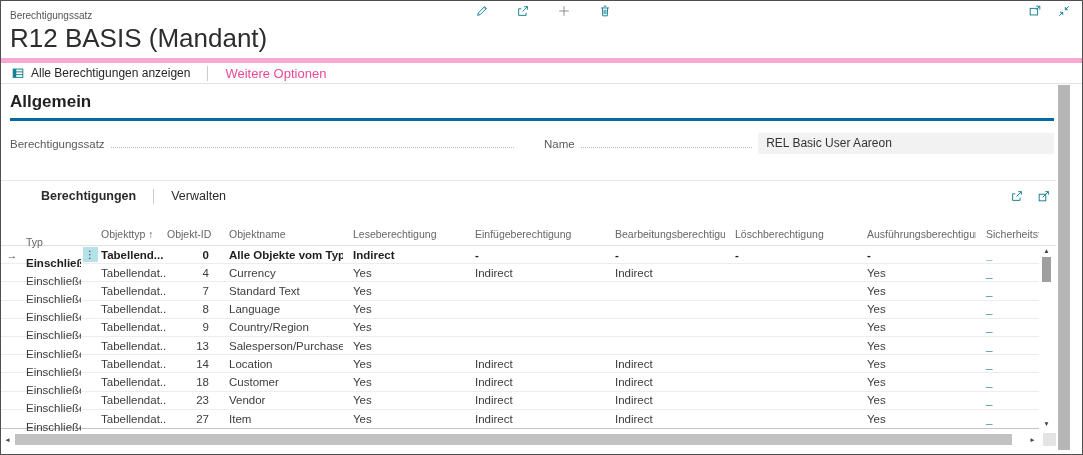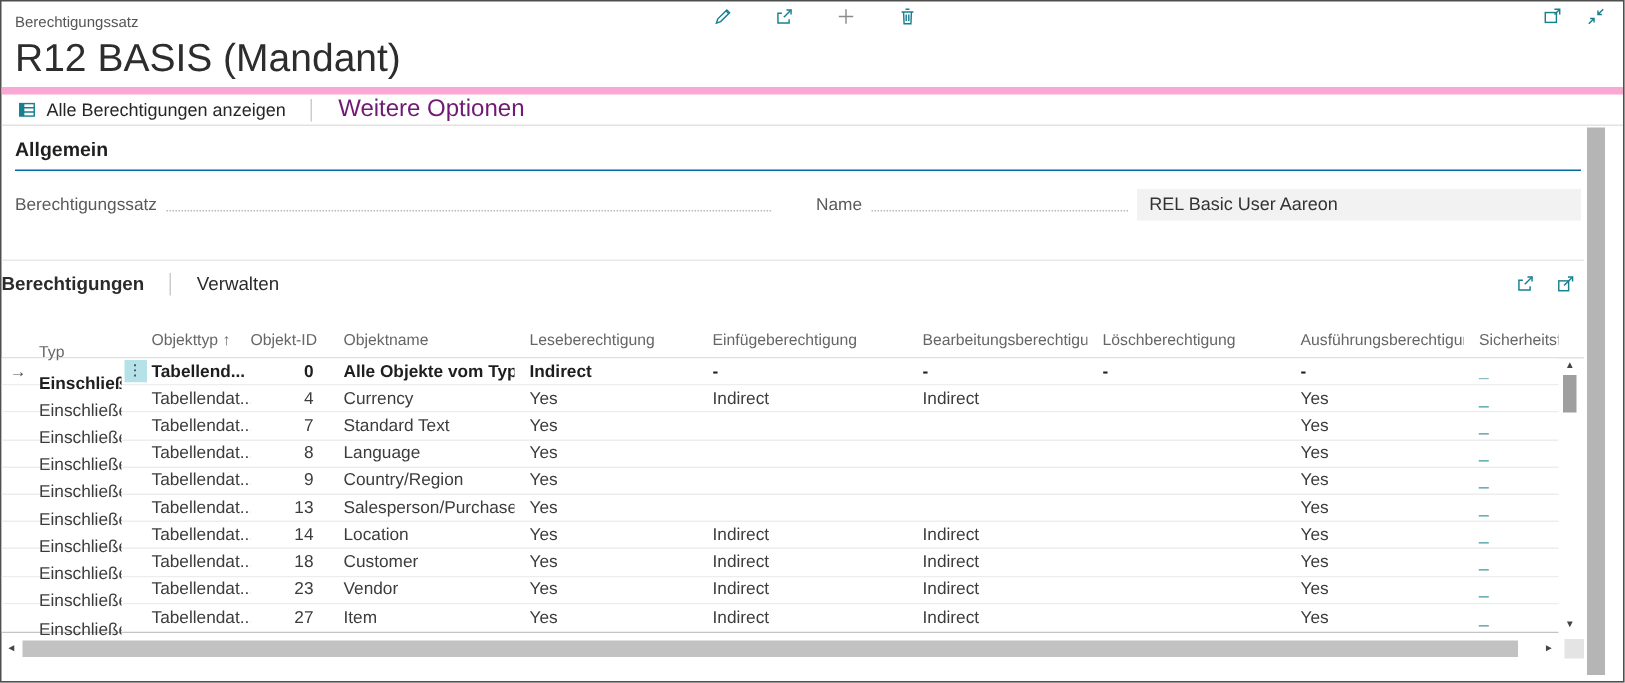--- a/index.html
+++ b/index.html
@@ -18,36 +18,36 @@
   .stroke-gray { stroke:#8a8a8a; fill:none; stroke-width:1.1; }
 
   
   .page-title { font-size:26px; font-weight:400; color:#2d2d2d; margin:1px 0 0 9px; height:34px; line-height:34px; }
 
   
   .action-bar { height:26px; margin-top:3px; display:flex; align-items:center; padding-left:10px;
                 border-top:5px solid #f9a8d4; border-bottom:1px solid #e2e2e2; }
   .action-item { display:flex; align-items:center; gap:6px; font-size:12px; color:#262626; cursor:pointer; }
   .action-sep { width:1px; height:15px; background:#ccc; margin:0 17px; }
-  .more-options { color:#701a75; font-size:16px; cursor:pointer; }
+  .more-options { color:#ec4899; font-size:13px; cursor:pointer; }
 
   
   .content { padding:0 28px 0 9px; }
-  .section-heading { font-size:13px; font-weight:700; color:#1f1f1f; margin-top:8px;
-                     padding-bottom:6px; border-bottom:1px solid #0369a1; cursor:pointer; }
+  .section-heading { font-size:17px; font-weight:700; color:#1f1f1f; margin-top:8px;
+                     padding-bottom:6px; border-bottom:3px solid #0369a1; cursor:pointer; }
   .fields-row { display:grid; grid-template-columns:1fr 1fr; column-gap:24px; margin-top:12px; }
   .field { display:flex; align-items:center; height:21px; }
   .field-label { font-size:11.5px; color:#5a5a5a; white-space:nowrap; }
   .leader { flex:1; height:15px; align-self:flex-start; border-bottom:1px dotted #b9b9b9; margin:0 6px; }
   .field-value { width:58%; background:#f2f2f2; height:21px; line-height:21px; font-size:12px;
                  color:#333; padding-left:8px; white-space:nowrap; overflow:hidden; cursor:text; }
 
   
   .part { position:relative; margin:26px 0 0 -9px; width:1055px; border-top:1px solid #e8e8e8; }
-  .part-toolbar { height:30px; display:flex; align-items:center; position:relative; }
+  .part-toolbar { height:30px; display:flex; align-items:center; padding-left:40px; position:relative; }
   .tab { font-size:12.5px; color:#2b2b2b; cursor:pointer; }
   .tab-active { font-weight:700; }
   .tab-sep { width:1px; height:15px; background:#ccc; margin:0 17px; }
   .part-toolbar-icons { position:absolute; right:5px; top:8px; display:flex; gap:13px; }
 
   
   .grid { margin-top:12px; }
   .grid-header, .grid-row { display:grid;
     grid-template-columns:22px 58px 18px 68px 46px 130px 122px 140px 120px 132px 119px 63px; }
   .grid-header { height:23px; align-items:center; border-bottom:1px solid #e0e0e0; }

